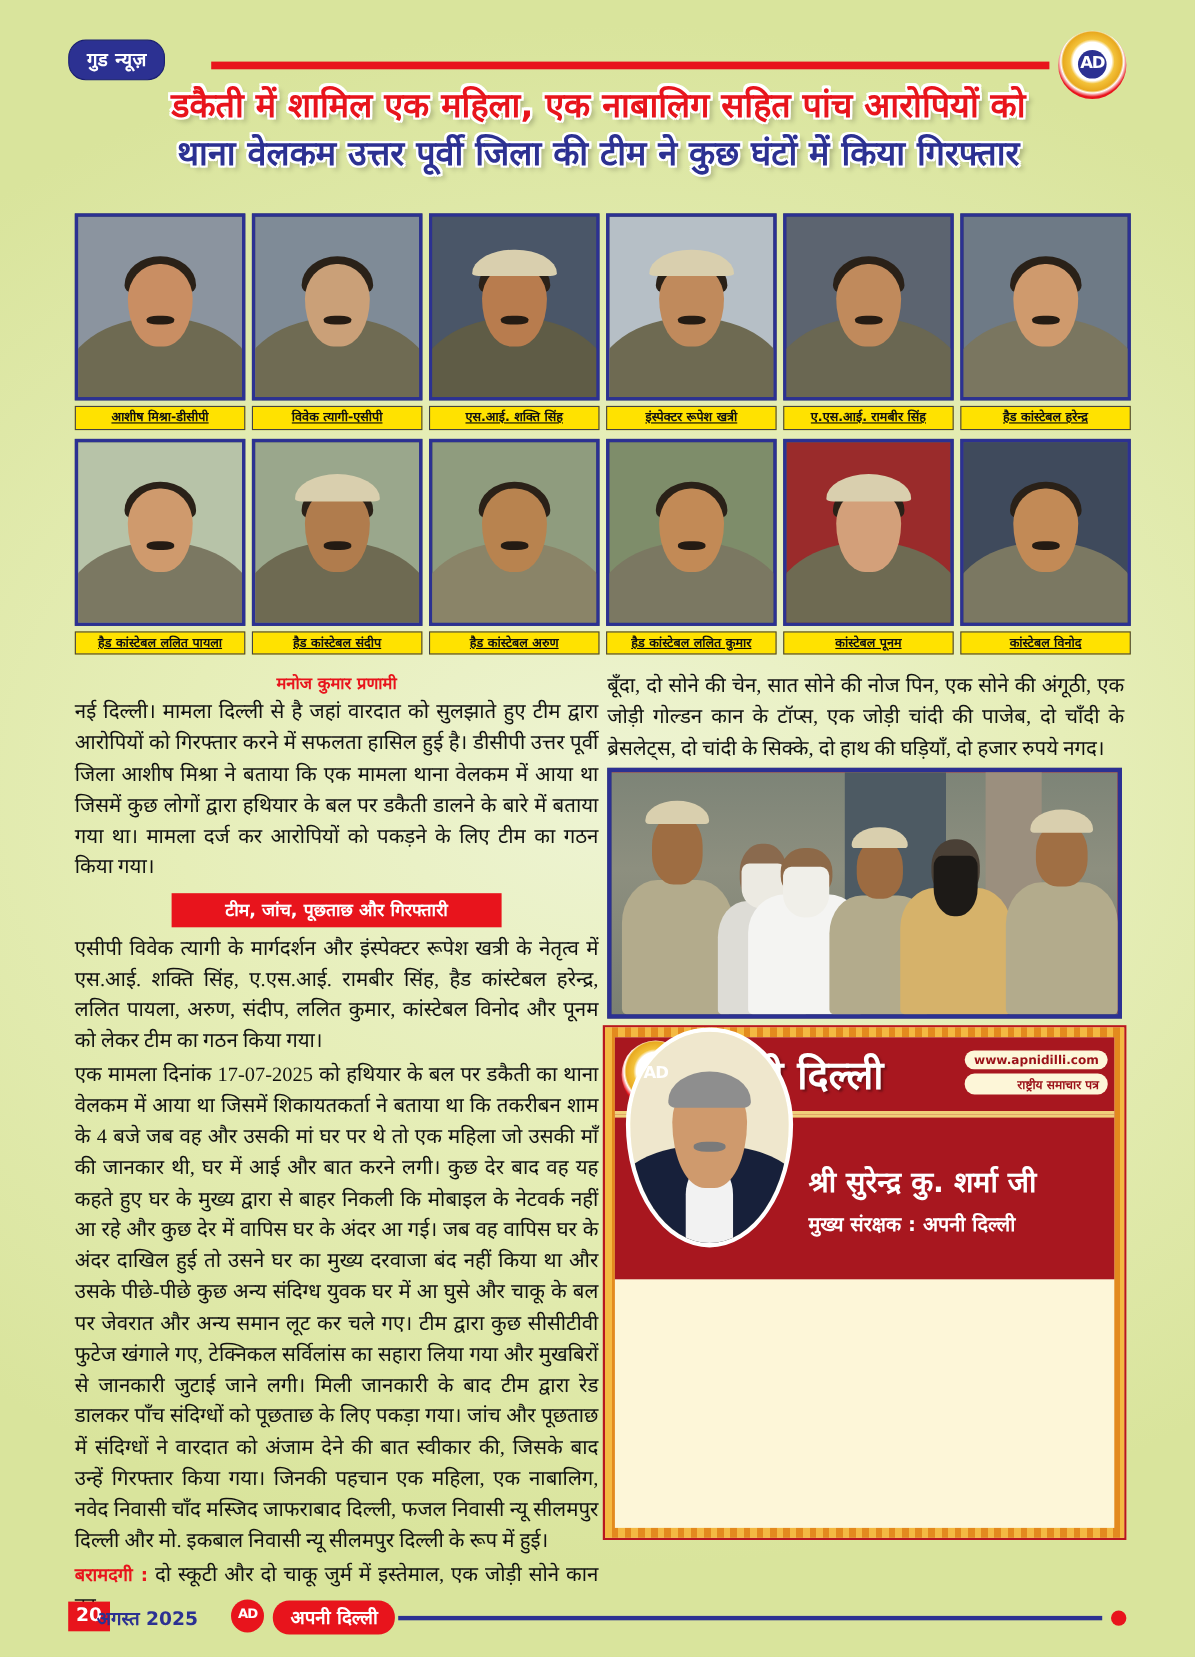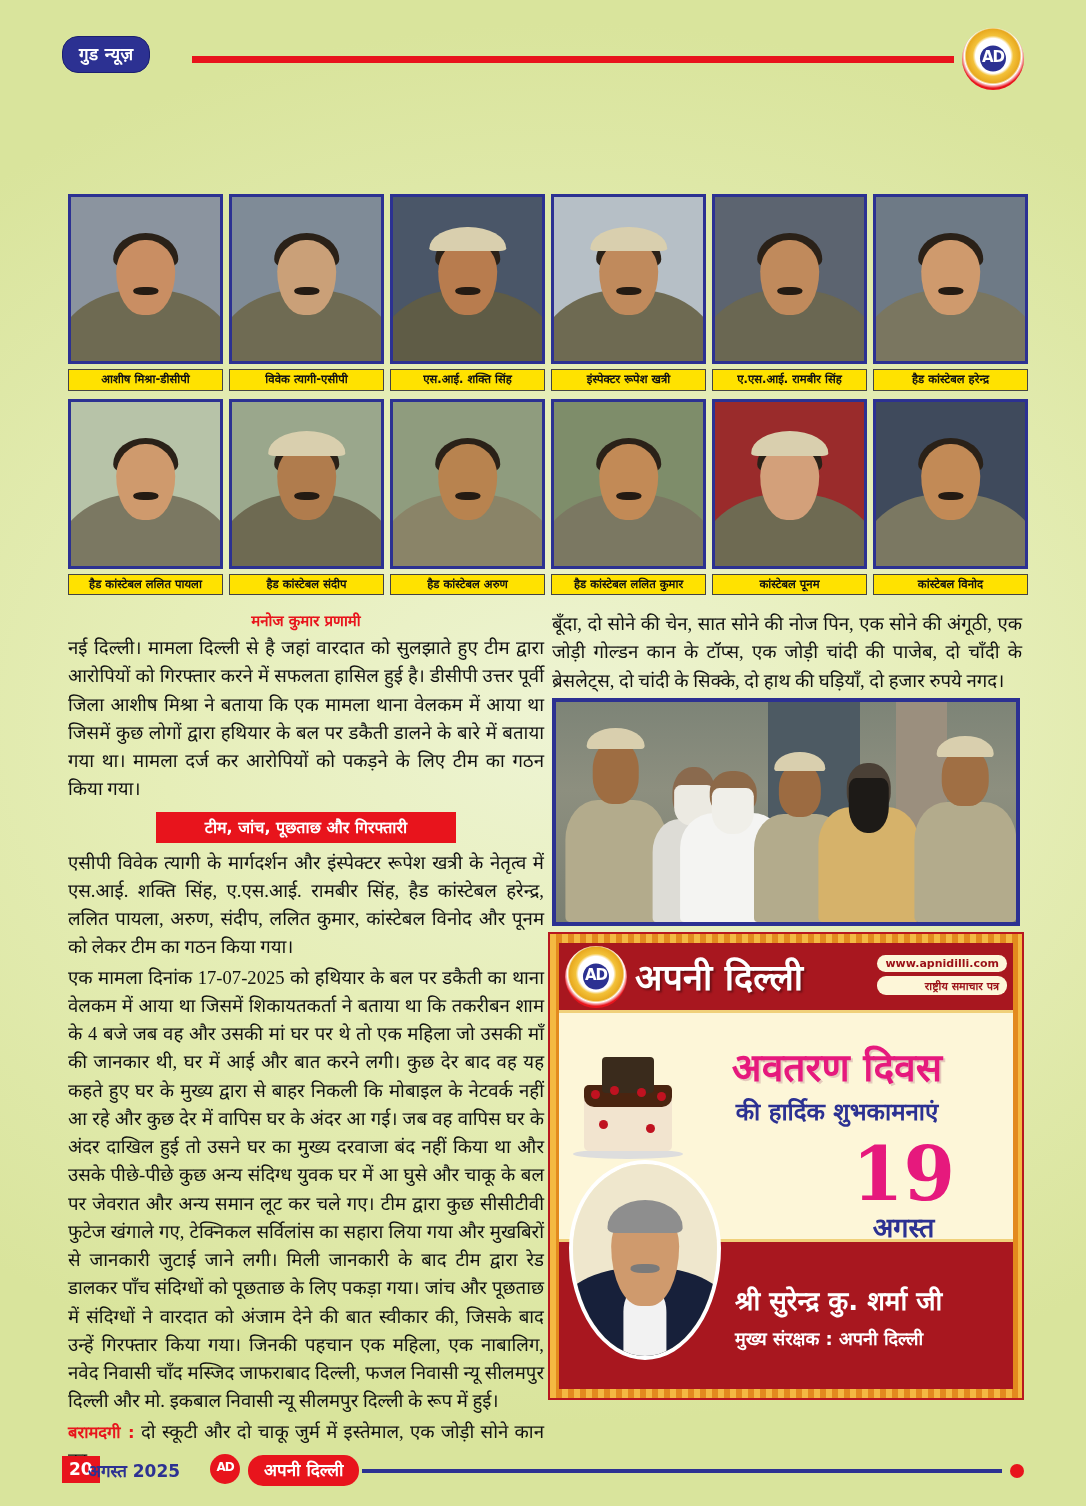--- a/index.html
+++ b/index.html
@@ -72,21 +72,21 @@
     letter-spacing:0px;
     white-space:nowrap;
   }
   .hl-line.l1 { color:#e8141c; -webkit-text-stroke:0px; text-shadow: 2px 0 0 #fff, -2px 0 0 #fff, 0 2px 0 #fff, 0 -2px 0 #fff, 2px 2px 0 #fff, -2px -2px 0 #fff, 2px -2px 0 #fff, -2px 2px 0 #fff, 4px 4px 5px rgba(0,0,0,.25); }
   .hl-line.l2 { color:#2c3192; text-shadow: 2px 0 0 #fff, -2px 0 0 #fff, 0 2px 0 #fff, 0 -2px 0 #fff, 2px 2px 0 #fff, -2px -2px 0 #fff, 2px -2px 0 #fff, -2px 2px 0 #fff, 4px 4px 5px rgba(0,0,0,.25); }
 
   
   .photo-grid { position:absolute; left:68px; top:194px; width:952px; }
   .photo-row { display:flex; gap:6px; }
   .photo-row + .photo-row { margin-top:8px; }
-  .photo-cell { width:178px; }
+  .photo-cell { width:178px;text-decoration:underline; }
   .photo-frame {
     width:155px; height:170px;
     border:3px solid #2c3192;
     outline:2px solid #e8141c;
     outline-offset:-6px;
     background:#4b5563;
     overflow:hidden;
     position:relative;
   }
   .photo-caption {
@@ -350,20 +350,24 @@
   <div class="topbar">
     <div class="tag-goodnews">गुड न्यूज़</div>
     <div class="topbar-rule"></div>
     <div class="topbar-logo">
       <div class="logo-badge">
             <span class="ad">AD</span>
           </div>
     </div>
   </div>
 
+  <div class="headline">
+    <div class="hl-line l1">डकैती में शामिल एक महिला, एक नाबालिग सहित पांच आरोपियों को</div>
+    <div class="hl-line l2">थाना वेलकम उत्तर पूर्वी जिला की टीम ने कुछ घंटों में किया गिरफ्तार</div>
+  </div>
 
   <div class="photo-grid">
     <div class="photo-row">
       <div class="photo-cell">
         <div class="photo-frame">
           <div class="pf-bg" style="background: rgb(139, 148, 159);"></div>
           <div class="pf-body" style="background: rgb(110, 106, 82);"></div>
           <div class="pf-hair"></div>
           <div class="pf-head" style="background: rgb(201, 142, 99);"></div>
 
@@ -557,44 +561,20 @@
                 <span class="ad">AD</span>
               </div>
         </div>
         <div class="ad-title">अपनी दिल्ली</div>
         <div class="ad-urlbox">
           <span class="ad-url">www.apnidilli.com</span>
           <span class="ad-sub">राष्ट्रीय समाचार पत्र</span>
         </div>
       </div>
 
-      <div class="ad-main">
-        <div class="ad-cake">
-          <div class="cake-plate"></div>
-          <div class="cake-body"></div>
-          <div class="cake-drip"></div>
-          <div class="cake-top"></div>
-          <div class="cake-berry" style="left:16%;bottom:60px;"></div>
-          <div class="cake-berry" style="left:34%;bottom:64px;"></div>
-          <div class="cake-berry" style="left:58%;bottom:62px;"></div>
-          <div class="cake-berry" style="left:76%;bottom:58px;"></div>
-          <div class="cake-berry" style="left:24%;bottom:30px;"></div>
-          <div class="cake-berry" style="left:66%;bottom:26px;"></div>
-        </div>
-
-        <div class="ad-greet">
-          <div class="ad-greet-1">अवतरण दिवस</div>
-          <div class="ad-greet-2">की हार्दिक शुभकामनाएं</div>
-        </div>
-
-        <div class="ad-date">
-          <div class="ad-day">19</div>
-          <div class="ad-month">अगस्त</div>
-        </div>
-      </div>
 
       <div class="ad-footer">
         <div class="ad-portrait">
           <div class="por-bg"></div>
           <div class="por-coat"></div>
           <div class="por-shirt"></div>
           <div class="por-neck"></div>
           <div class="por-head"></div>
           <div class="por-hair"></div>
           <div class="por-mous"></div>

